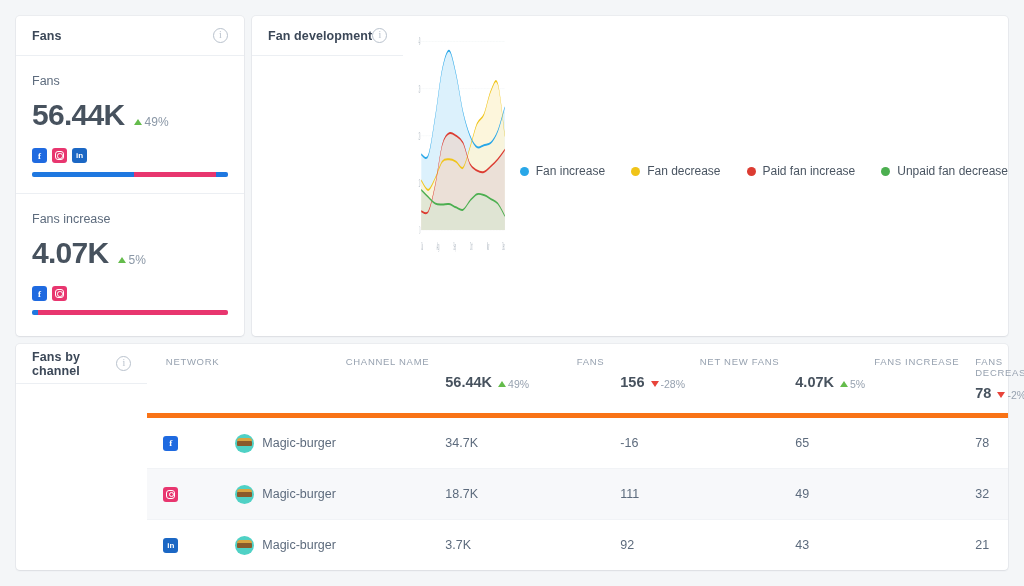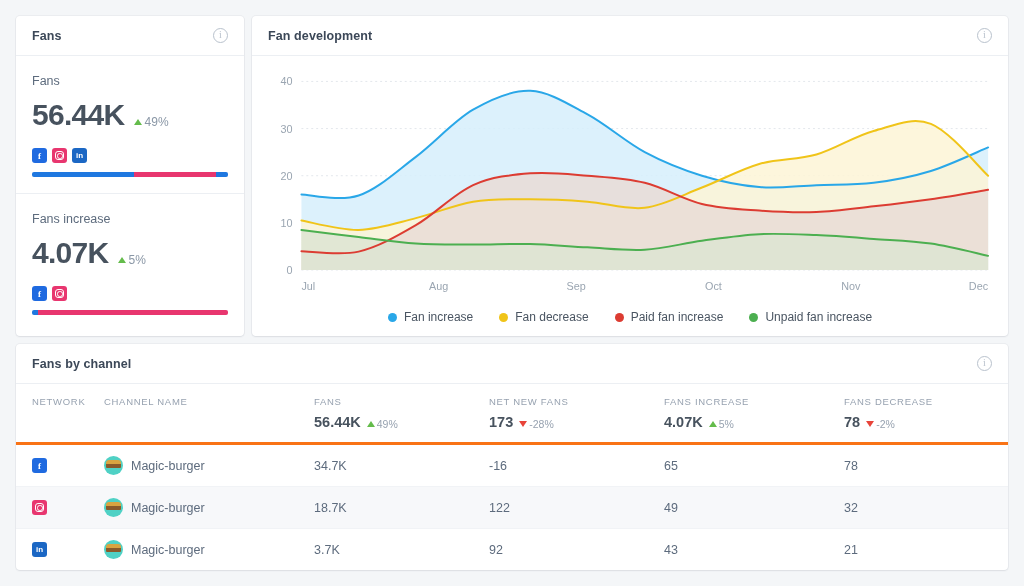--- a/index.html
+++ b/index.html
@@ -9,21 +9,21 @@
     font-family: "Liberation Sans", sans-serif;
     -webkit-font-smoothing: antialiased;
   }
   .page { width: 1024px; height: 586px; padding: 16px; display: flex; flex-direction: column; gap: 8px; }
   .top-row { display: flex; gap: 8px; height: 320px; }
 
   .card {
     background: #ffffff;
     border-radius: 4px;
     box-shadow: 0 1px 2px rgba(16,30,54,.07), 0 0 0 1px rgba(16,30,54,.04);
-    display: flex; flex-direction: column;
+    display: flex; flex-direction: row;
   }
   .card-head {
     height: 40px; min-height: 40px;
     display: flex; align-items: center; justify-content: space-between;
     padding: 0 16px;
     border-bottom: 1px solid #eceff3;
   }
   .card-title { font-size: 12.5px; font-weight: 700; color: #3c4858; letter-spacing: .1px; }
 
   .info-icon {
@@ -69,22 +69,22 @@
     display: flex; justify-content: center; align-items: center; gap: 26px;
     padding-bottom: 12px; padding-top: 2px;
   }
   .legend-item { display: flex; align-items: center; gap: 7px; font-size: 12px; color: #4a5562; cursor: pointer; }
   .legend-dot { width: 9px; height: 9px; border-radius: 50%; }
 
   
   .table-card { flex: 1; }
   table { width: 100%; border-collapse: collapse; table-layout: fixed; }
   thead th {
-    text-align: left; padding: 12px 8px 12px 8px; vertical-align: top;
-    border-bottom: 3px solid #f97316; font-weight: 400;
+    text-align: right; padding: 12px 8px 12px 8px; vertical-align: top;
+    border-bottom: 5px solid #f97316; font-weight: 400;
   }
   .col-head { font-size: 9.5px; letter-spacing: .7px; color: #97a2b0; text-transform: uppercase; }
   .col-sub { margin-top: 7px; display: flex; align-items: baseline; gap: 6px; }
   .col-sub-val { font-size: 14.5px; font-weight: 700; color: #47525e; }
   .col-sub-delta { font-size: 10.5px; color: #97a2b0; display: flex; align-items: center; gap: 2px; }
   tbody td { padding: 11px 8px; font-size: 12.5px; color: #5d6b7d; border-bottom: 1px solid #f1f3f6; }
   tbody tr.alt td { background: #f7f8fa; }
   tbody tr:last-child td { border-bottom: none; }
   .cell-channel { display: flex; align-items: center; gap: 8px; }
   .avatar {
@@ -200,21 +200,21 @@
           <div class="legend-item">
             <span class="legend-dot" style="background:#f0c419"></span>
             <span>Fan decrease</span>
           </div>
           <div class="legend-item">
             <span class="legend-dot" style="background:#dc3c32"></span>
             <span>Paid fan increase</span>
           </div>
           <div class="legend-item">
             <span class="legend-dot" style="background:#4caf50"></span>
-            <span>Unpaid fan increase</span>
+            <span>Unpaid fan decrease</span>
           </div>
         </div>
     </div>
   </div>
 
   <div class="card table-card">
     <div class="card-head">
       <div class="card-title">Fans by channel</div>
       <div class="info-icon">i</div>
     </div>
@@ -241,21 +241,21 @@
                 <span class="col-sub-val">56.44K</span>
                 <span class="col-sub-delta">
                   <span class="tri up"></span>
                   <span>49%</span>
                 </span>
               </div>
             </th>
             <th>
               <div class="col-head">NET NEW FANS</div>
               <div class="col-sub">
-                <span class="col-sub-val">173</span>
+                <span class="col-sub-val">156</span>
                 <span class="col-sub-delta">
                   <span class="tri down"></span>
                   <span>-28%</span>
                 </span>
               </div>
             </th>
             <th>
               <div class="col-head">FANS INCREASE</div>
               <div class="col-sub">
                 <span class="col-sub-val">4.07K</span>
@@ -299,21 +299,21 @@
                 <span class="ig-glyph"></span>
               </div>
             </td>
             <td>
               <span class="cell-channel">
                 <span class="avatar"></span>
                 <span>Magic-burger</span>
               </span>
             </td>
             <td>18.7K</td>
-            <td>122</td>
+            <td>111</td>
             <td>49</td>
             <td>32</td>
           </tr>
           <tr>
             <td class="pad-left">
               <div class="chip li">in</div>
             </td>
             <td>
               <span class="cell-channel">
                 <span class="avatar"></span>

